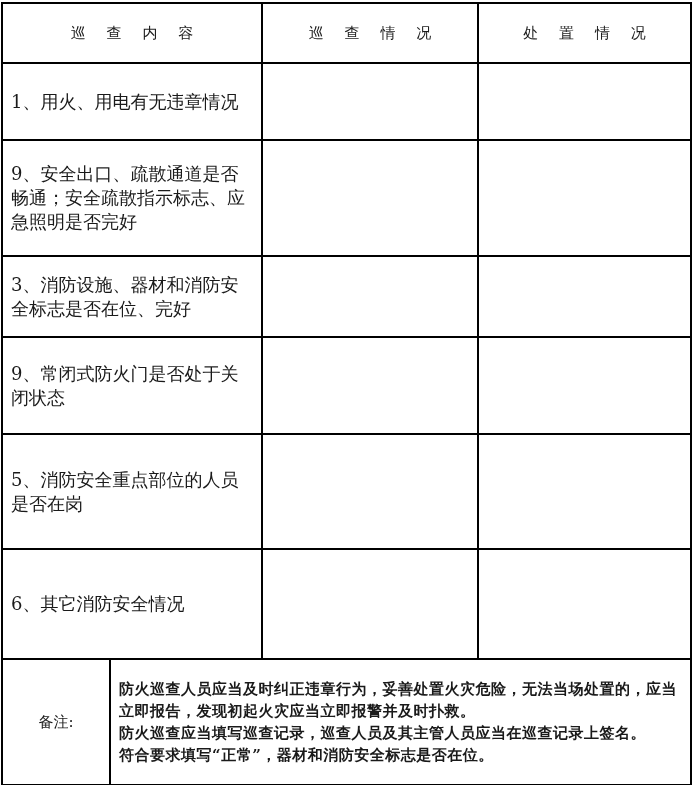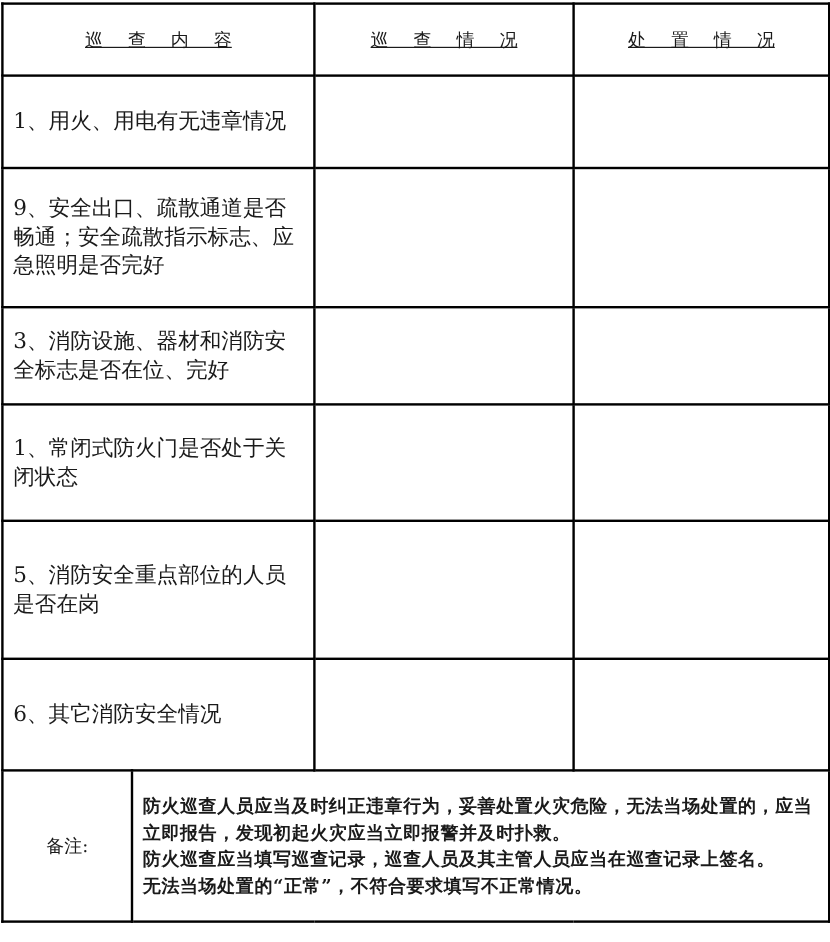--- a/index.html
+++ b/index.html
@@ -2,21 +2,21 @@
 <html><head>
 <meta charset="utf-8">
 <style>
   html, body { margin: 0; padding: 0; background: #ffffff; }
   body { width: 692px; height: 785px; position: relative; overflow: hidden;
          font-family: "DejaVu Serif", "Liberation Serif", serif; color: #1a1a1a; }
   table.main { position: absolute; left: 1px; top: 2px; width: 689px;
                border-collapse: collapse; table-layout: fixed; }
   table.main td { border: 2px solid #000; padding: 0; vertical-align: middle; }
   .hdr td { height: 58px; text-align: center; font-size: 15px; letter-spacing: 0; }
-  .hdr span { word-spacing: 16px; text-decoration: underline; }
+  .hdr span { word-spacing: 16px; }
   .item { font-size: 18px; line-height: 24px; padding: 0 6px 0 8px !important; }
   .remark-label { text-align: center; font-size: 15px; }
   .remark-text { font-size: 15px; line-height: 22px; padding: 2px 8px 2px 8px !important; letter-spacing: 0.5px; font-weight: bold; }
   .remark-text div { margin: 0; }
   .cell-empty { }
 </style>
 </head>
 <body>
 
 <table class="main">
@@ -41,36 +41,36 @@
     <td colspan="2" class="item">9、安全出口、疏散通道是否畅通；安全疏散指示标志、应急照明是否完好</td>
     <td class="cell-empty"></td>
     <td class="cell-empty"></td>
   </tr>
   <tr style="height:81px">
     <td colspan="2" class="item">3、消防设施、器材和消防安全标志是否在位、完好</td>
     <td class="cell-empty"></td>
     <td class="cell-empty"></td>
   </tr>
   <tr style="height:97px">
-    <td colspan="2" class="item">1、常闭式防火门是否处于关闭状态</td>
+    <td colspan="2" class="item">9、常闭式防火门是否处于关闭状态</td>
     <td class="cell-empty"></td>
     <td class="cell-empty"></td>
   </tr>
   <tr style="height:115px">
     <td colspan="2" class="item">5、消防安全重点部位的人员是否在岗</td>
     <td class="cell-empty"></td>
     <td class="cell-empty"></td>
   </tr>
-  <tr style="height:93px">
+  <tr style="height:110px">
     <td colspan="2" class="item">6、其它消防安全情况</td>
     <td class="cell-empty"></td>
     <td class="cell-empty"></td>
   </tr>
   <tr style="height:126px">
     <td class="remark-label">备注:</td>
     <td colspan="3" class="remark-text">
       <div>防火巡查人员应当及时纠正违章行为，妥善处置火灾危险，无法当场处置的，应当立即报告，发现初起火灾应当立即报警并及时扑救。</div>
       <div>防火巡查应当填写巡查记录，巡查人员及其主管人员应当在巡查记录上签名。</div>
-      <div>无法当场处置的“正常”，不符合要求填写不正常情况。</div>
+      <div>符合要求填写“正常”，器材和消防安全标志是否在位。</div>
     </td>
   </tr>
 </tbody>
   </table>
 
 </body></html>

